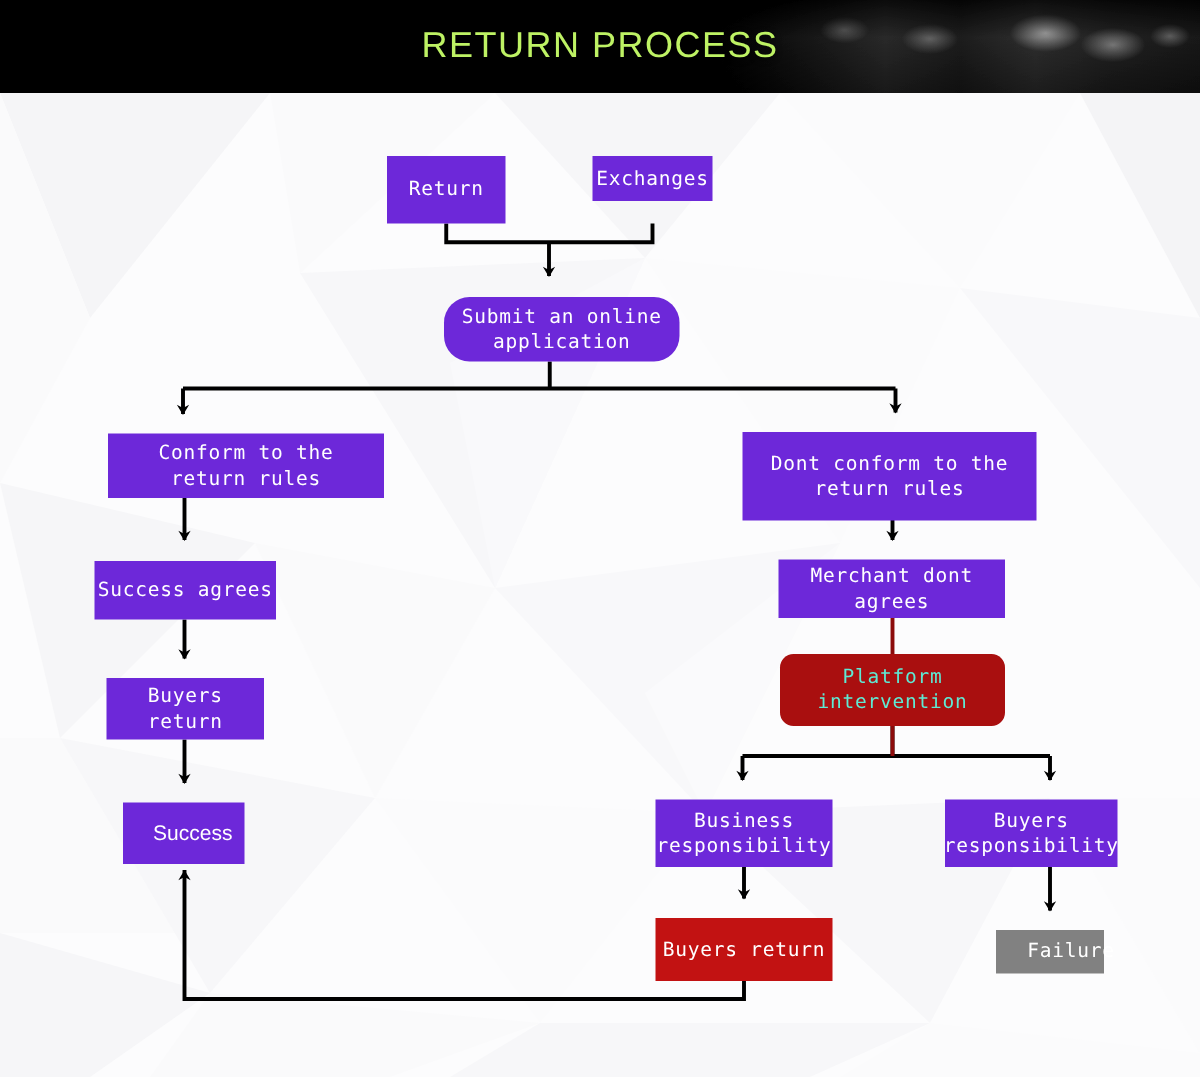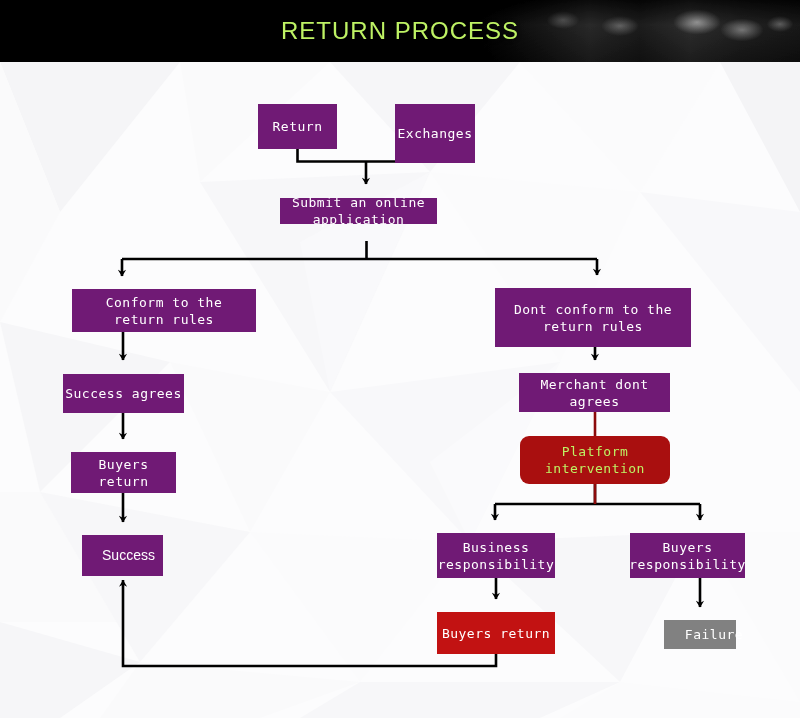--- a/index.html
+++ b/index.html
@@ -90,33 +90,33 @@
     box-sizing: border-box;
     display: flex;
     align-items: center;
     justify-content: center;
     text-align: center;
     color: #ffffff;
     font-family: "DejaVu Sans Mono", monospace;
     font-size: 13px;
     line-height: 17px;
     letter-spacing: .5px;
-    background: #701a75;
+    background: #6d28d9;
     white-space: pre-line;
   }
   .node.sans {
     font-family: "Liberation Sans", sans-serif;
     letter-spacing: 0;
     font-size: 14px;
     padding-left: 12px;
   }
   .node.red-round {
     background: #a90f0f;
     border-radius: 9px;
-    color: #bef264;
+    color: #5eead4;
   }
   .node.red {
     background: #c21212;
     color: #ffffff;
   }
   .node.gray {
     background: #818181;
     color: #ffffff;
     padding-left: 28px;
   }
@@ -196,23 +196,23 @@
 
     <g stroke="#8c0b0b" stroke-width="2.6" fill="none">
       <path d="M595,412 L595,440"></path>
       <path d="M595,480 L595,504"></path>
     </g>
   </svg>
 </div>
 
 <div class="node" style="left:258px; top:104px; width:79px; height:45px;">Return</div>
 
-<div class="node" style="left:395px; top:104px; width:80px; height:59px;">Exchanges</div>
-
-<div class="node" style="left:280px; top:198px; width:157px; height:26px;">Submit an online
+<div class="node" style="left:395px; top:104px; width:80px; height:30px;">Exchanges</div>
+
+<div class="node" style="left:296px; top:198px; width:157px; height:43px;border-radius:17px;">Submit an online
 application</div>
 
 <div class="node" style="left:31px; top:289px; width:184px; height:43px;margin-left:41px;">Conform to the
 return rules</div>
 
 <div class="node" style="left:495px; top:288px; width:196px; height:59px;">Dont conform to the
 return rules</div>
 
 <div class="node" style="left:63px; top:374px; width:121px; height:39px;">Success agrees</div>
 

